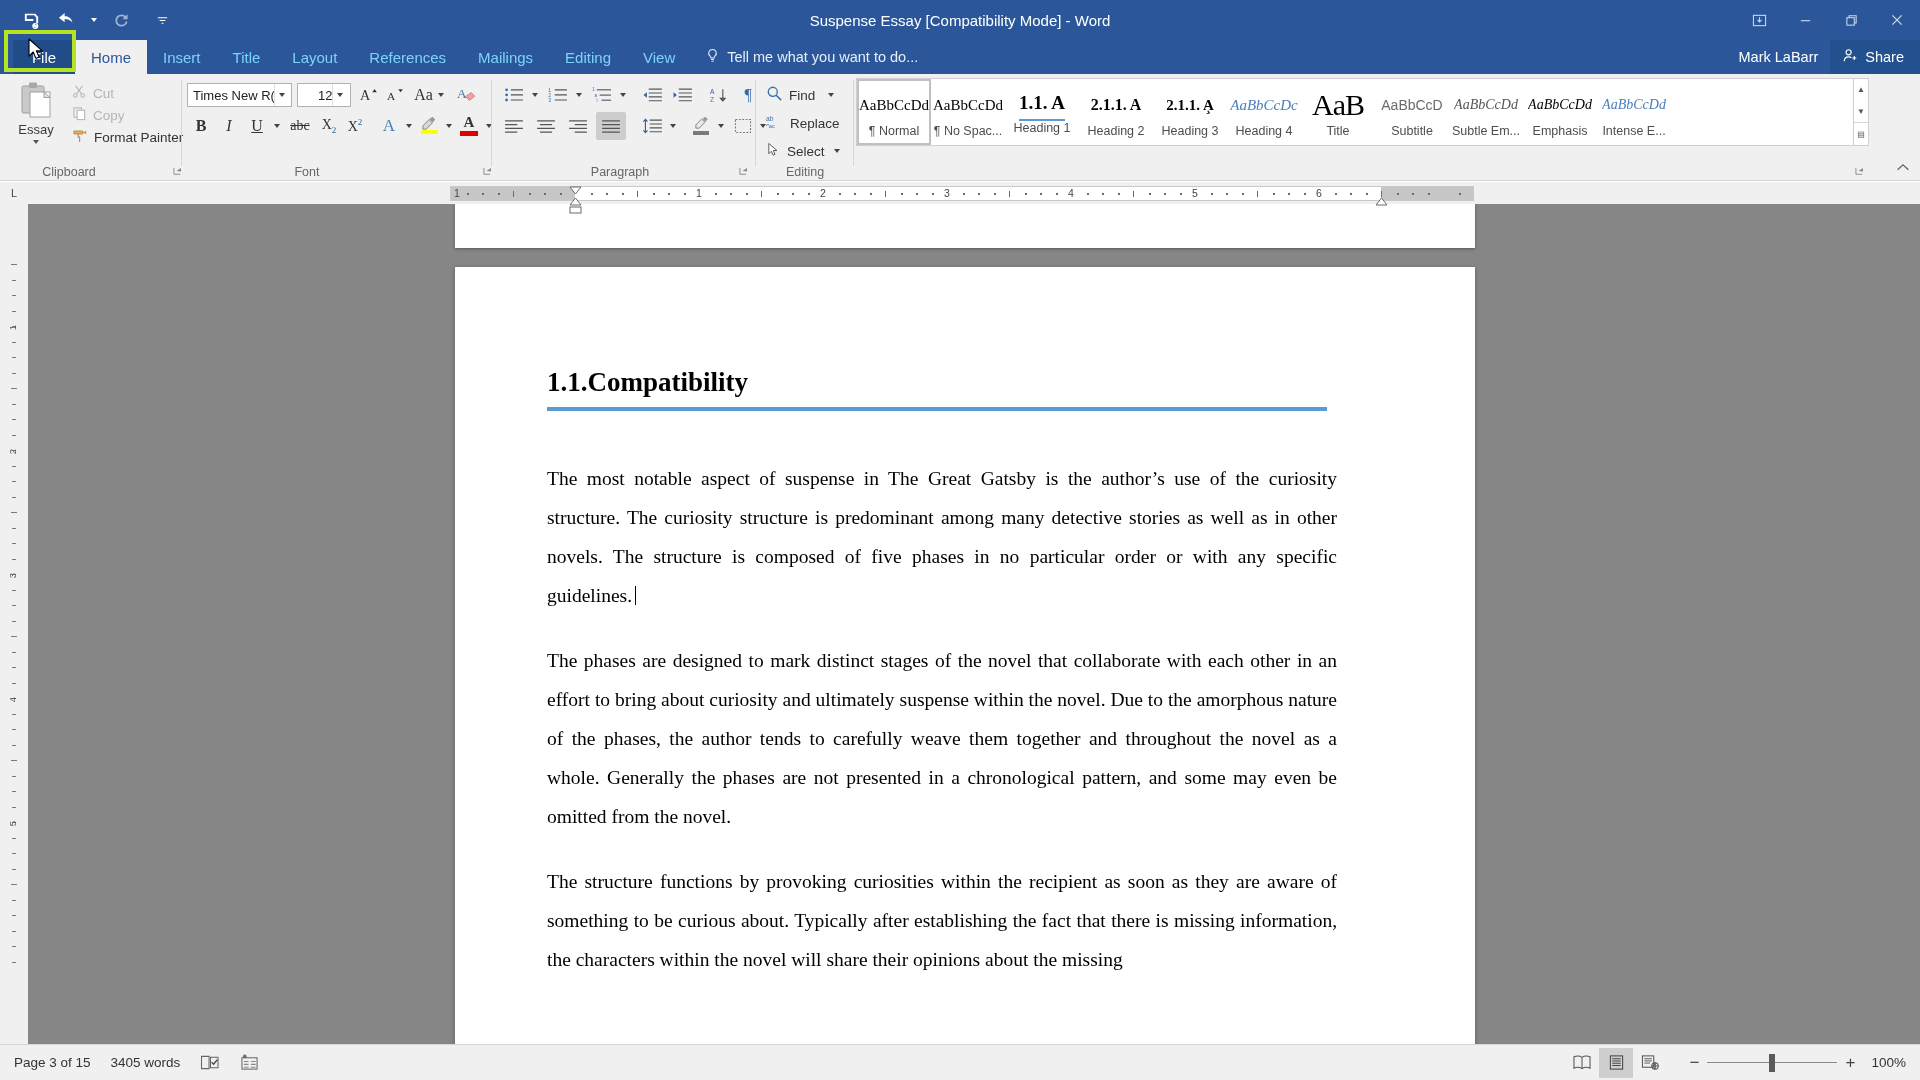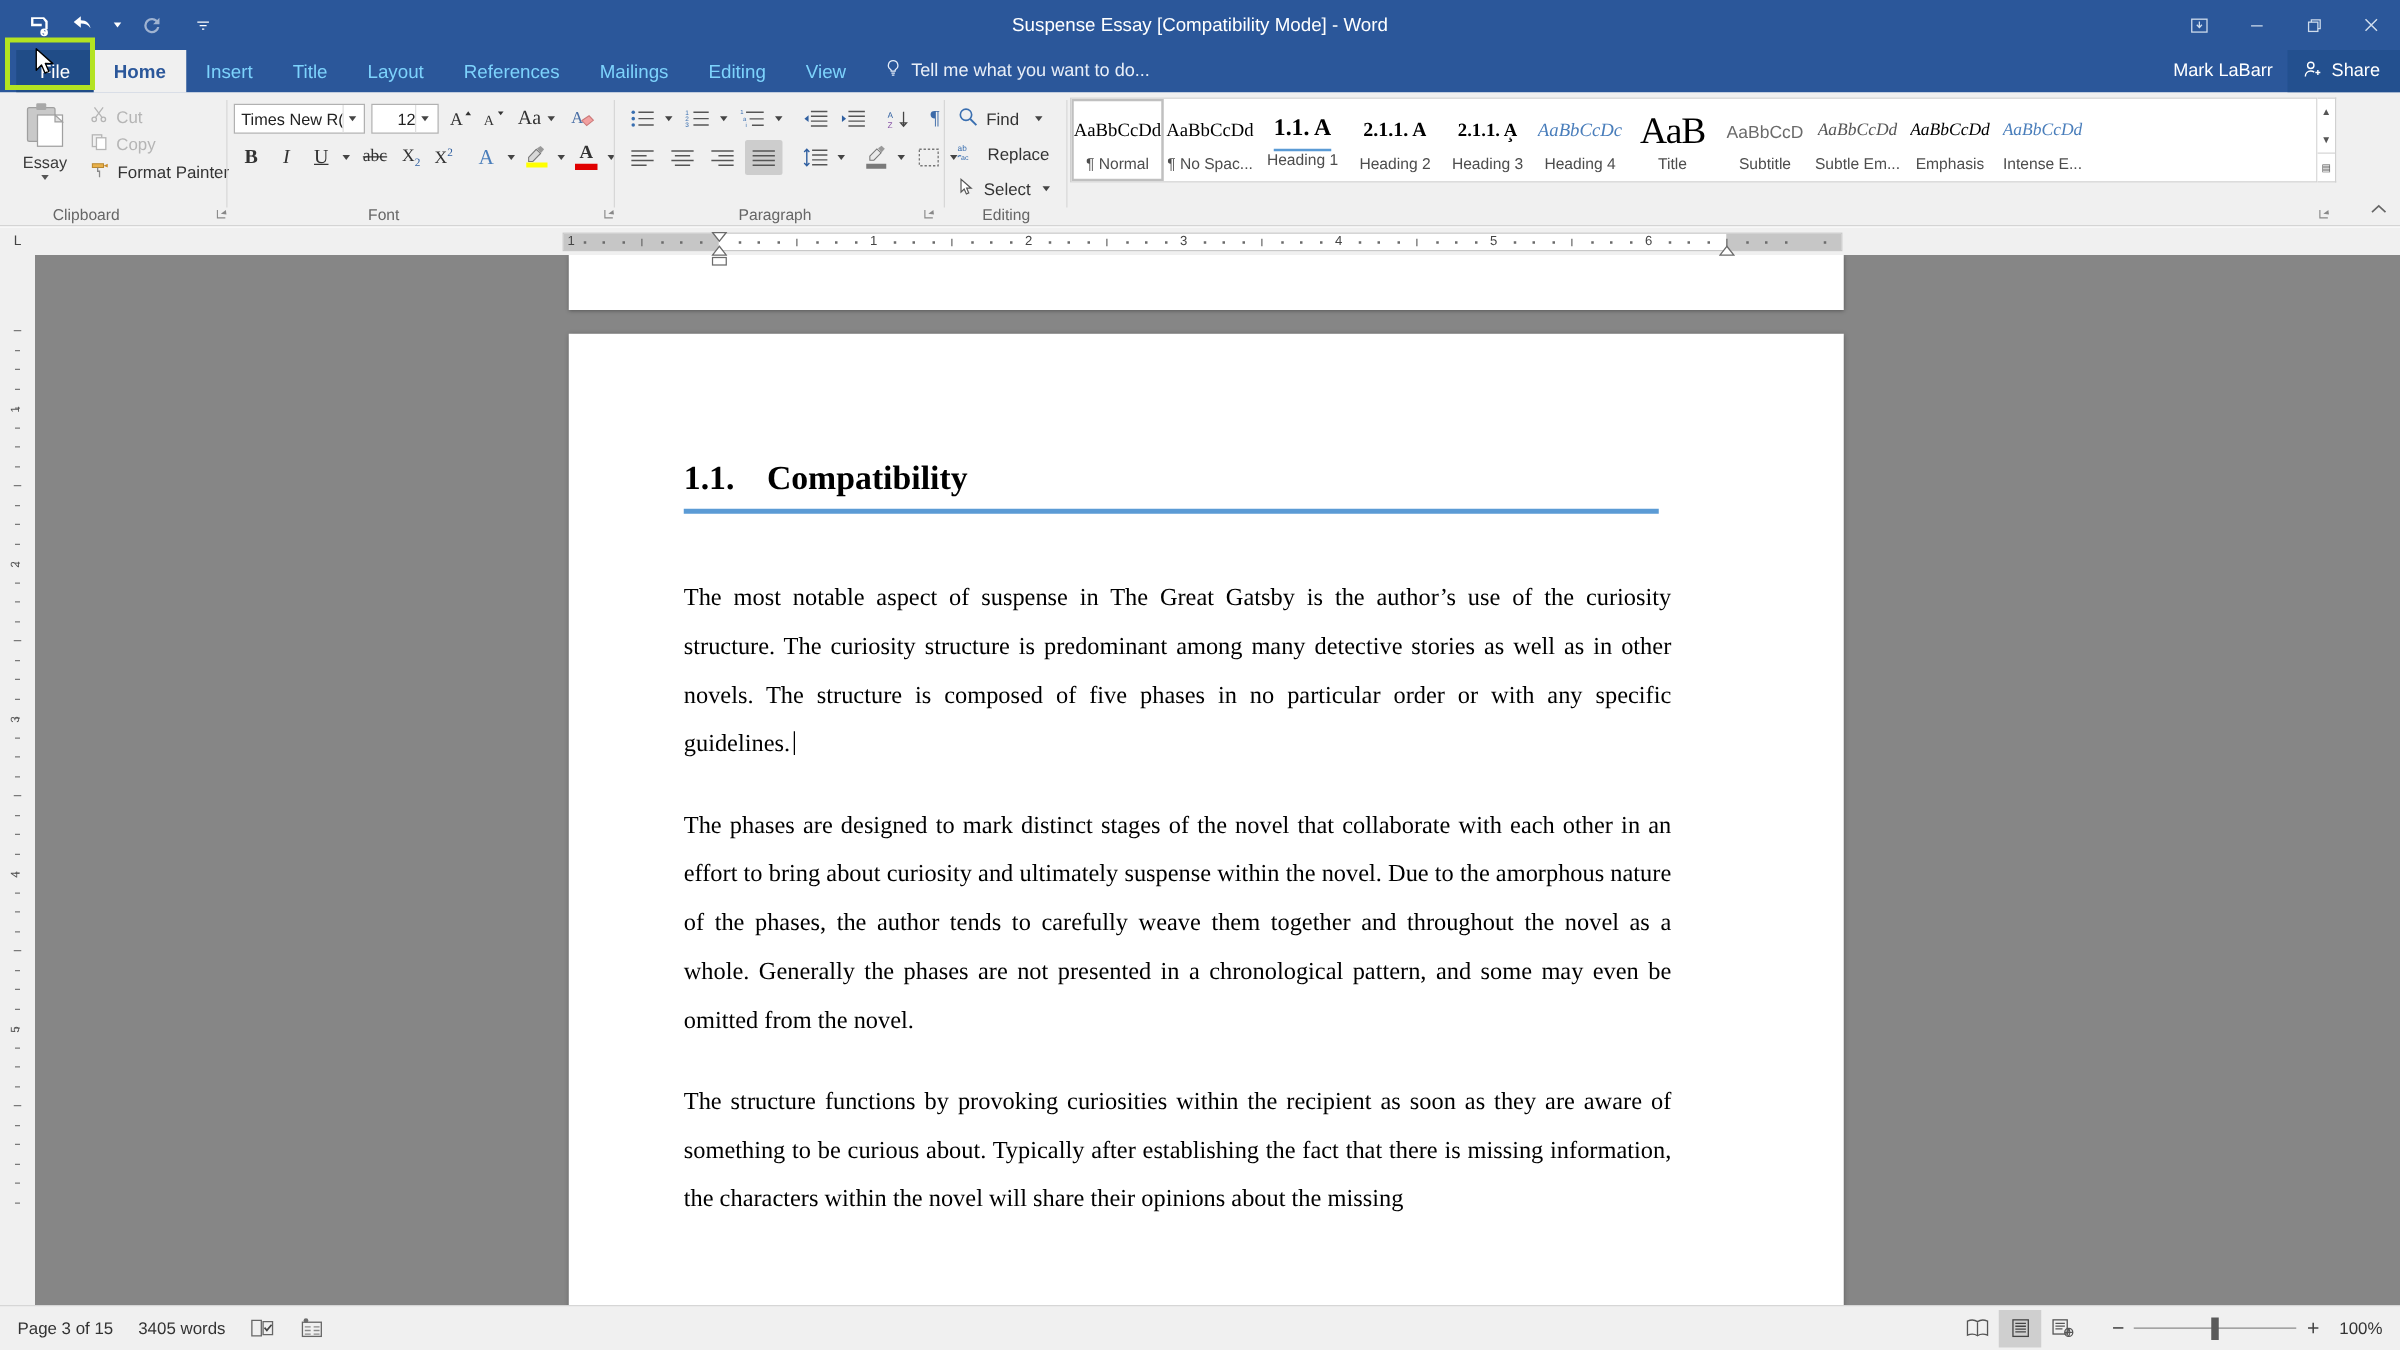--- a/index.html
+++ b/index.html
@@ -41,21 +41,21 @@
   .file-tab {
     width: 62px; height: 34px; background: #204c87;
     color: #fff; font-size: 15px;
     display: flex; align-items: center; justify-content: center; cursor: pointer;
     margin-left: 13px;
   }
   .tab {
     height: 34px; padding: 0 16px; color: #7dd3fc; font-size: 15px;
     display: flex; align-items: center; cursor: pointer;
   }
-  .tab.active { background: #f0f0f0; color: #2b579a; font-weight: bold; }
+  .tab.active { background: #f0f0f0; color: #2b579a; }
   .tellme {
     display: flex; align-items: center; gap: 7px; color: #e8eef7;
     font-size: 14.5px; height: 34px; padding-left: 14px; cursor: pointer;
   }
   .userbox {
     position: absolute; right: 0; bottom: 0; height: 34px;
     display: flex; align-items: center; gap: 0px;
   }
   .username { font-size: 14.5px; color: #ffffff; padding-right: 12px; cursor:pointer; }
   .sharebtn {
@@ -180,21 +180,21 @@
     position:absolute; left: 427px; top: 63px; width: 1020px; height: 790px;
     background:#ffffff; box-shadow: 0 1px 4px rgba(0,0,0,0.35);
   }
   .doc-body { position:absolute; left: 92px; top: 100px; width: 790px; }
   .h-num {
     font-family: "Liberation Serif", serif; font-weight:bold; font-size: 27px; color:#000;
   }
   .h-text {
     font-family: "Liberation Serif", serif; font-weight:bold; font-size: 27px; color:#000;
   }
-  .heading-row { display:flex; align-items:baseline; gap: 26px; }
+  .heading-row { display:flex; align-items:baseline; }
   .h-rule { height: 4px; background: #5b9bd5; margin-top: 9px; width: 780px; }
   .para {
     font-family: "Liberation Serif", serif; font-size: 19.5px; color:#000;
     text-align: justify; line-height: 2.0; margin-top: 26px;
     -moz-text-align-last: left; text-align-last: left;
   }
   .caret-i {
     display:inline-block; width:1px; height:19px; background:#000;
     vertical-align:-3px; margin-left:3px;
   }

